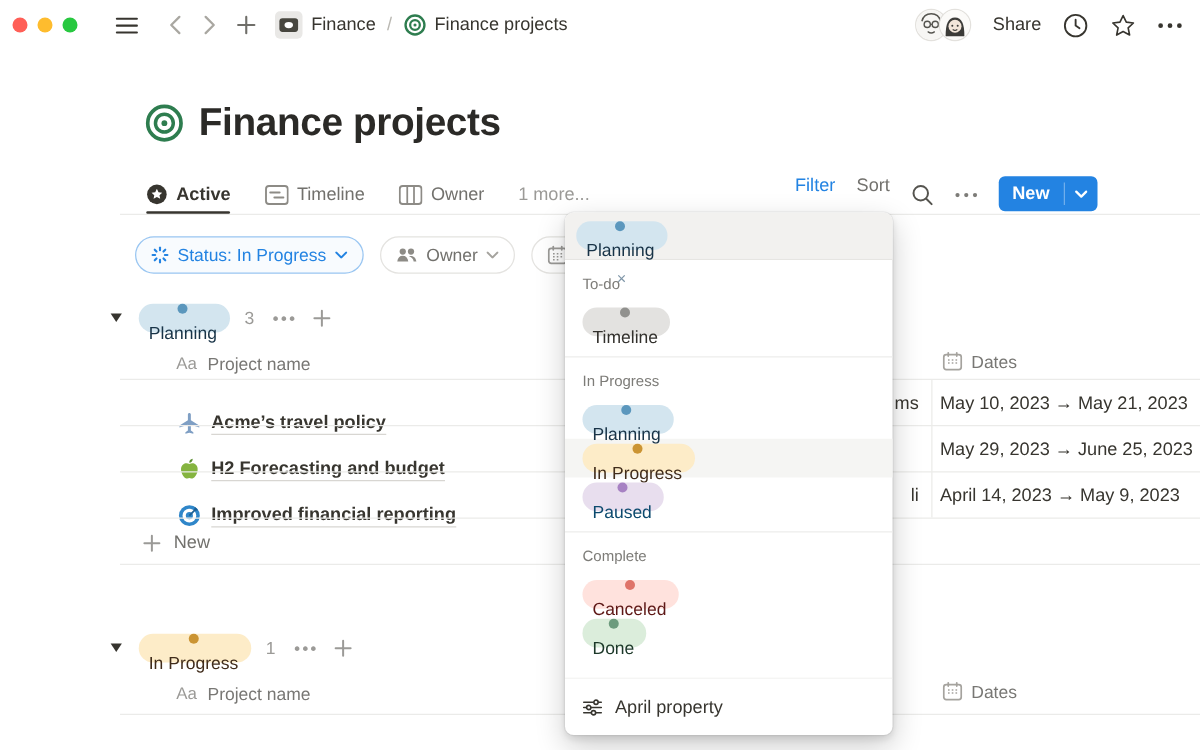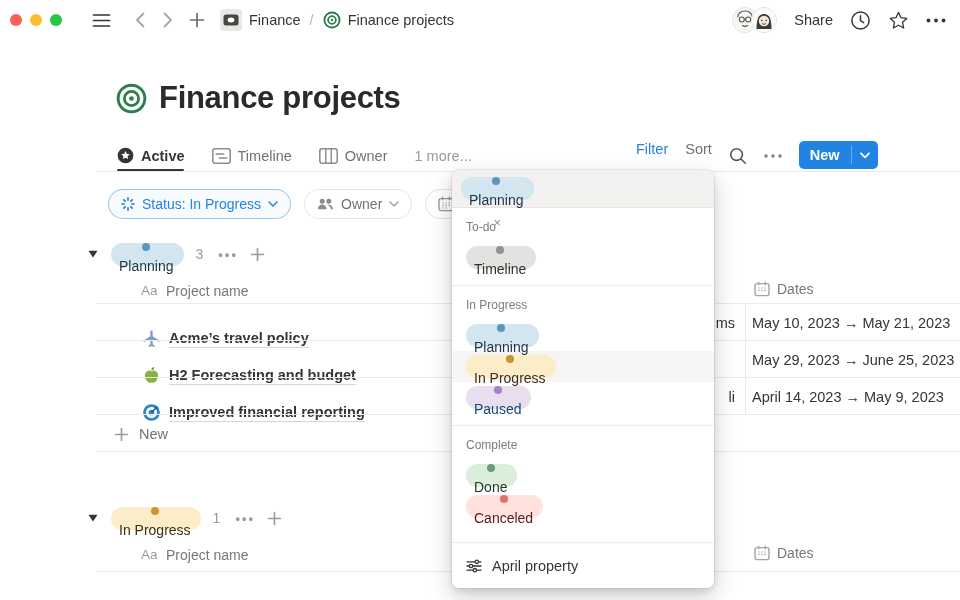--- a/index.html
+++ b/index.html
@@ -459,29 +459,29 @@
         <span class="tag t-purple">
             <span class="dot"></span>
             <span>Paused</span>
           </span>
       </div>
     </div>
 
     <div class="dd-section">
       <div class="dd-sec-title">Complete</div>
       <div class="dd-option">
+        <span class="tag t-red">
+            <span class="dot"></span>
+            <span>Canceled</span>
+          </span>
+      </div>
+      <div class="dd-option">
         <span class="tag t-green">
             <span class="dot"></span>
             <span>Done</span>
-          </span>
-      </div>
-      <div class="dd-option">
-        <span class="tag t-red">
-            <span class="dot"></span>
-            <span>Canceled</span>
           </span>
       </div>
     </div>
 
     <div class="dd-footer">
       <span style="display:flex">
         <svg width="16" height="14" viewBox="0 0 16 14">
             <g stroke="#37352f" stroke-width="1.3" stroke-linecap="round">
               <path d="M1 2.8h14M1 7h14M1 11.2h14"></path>
             </g>

